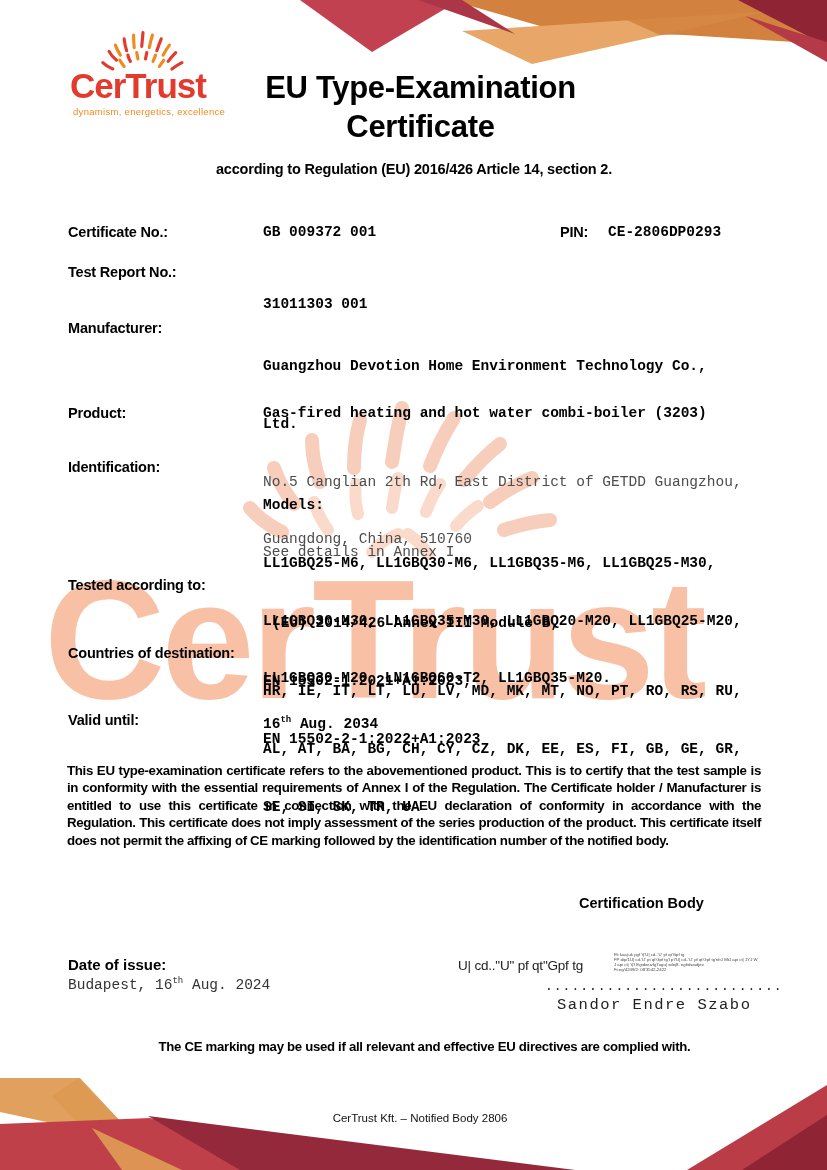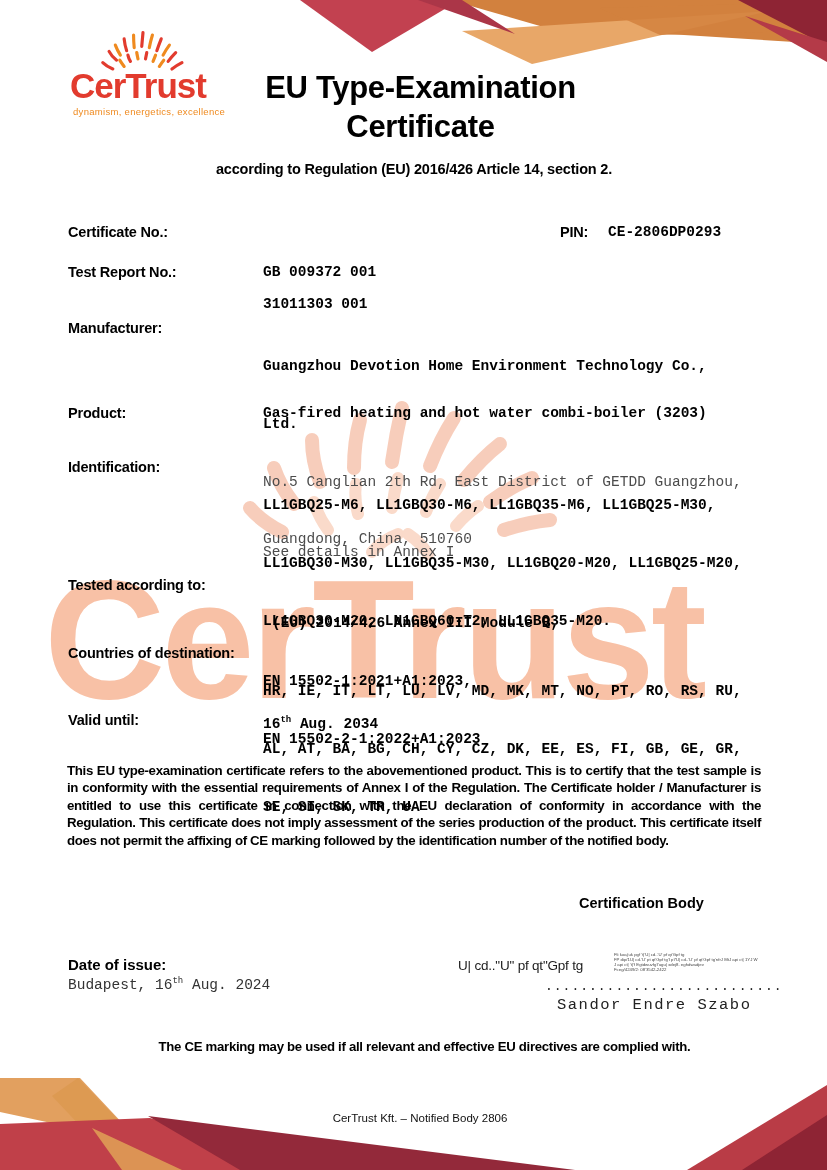--- a/index.html
+++ b/index.html
@@ -184,40 +184,41 @@
 
     <div class="doc-title">
       <div>EU Type-Examination</div>
       <div>Certificate</div>
     </div>
     <div class="doc-subtitle">
       <div>according to Regulation (EU) 2016/426 Article 14, section 2.</div>
     </div>
 
     <div class="lbl" style="top:224px;">Certificate No.:</div>
-    <div class="val" style="top:223px;margin-top:40px;">GB 009372 001</div>
+    <div class="val" style="top:223px;">GB 009372 001</div>
     <div class="lbl pin-lbl" style="top:224px;">PIN:</div>
     <div class="val pin-val" style="top:223px;">CE-2806DP0293</div>
 
     <div class="lbl" style="top:264px;">Test Report No.:</div>
     <div class="val" style="top:263px;margin-top:32px;">31011303 001</div>
 
     <div class="lbl" style="top:320px;">Manufacturer:</div>
     <div class="val" style="top:319px;">
       <div>Guangzhou Devotion Home Environment Technology Co.,</div>
       <div>Ltd.</div>
       <div class="light">No.5 Canglian 2th Rd, East District of GETDD Guangzhou,</div>
       <div class="light">Guangdong, China, 510760</div>
     </div>
 
     <div class="lbl" style="top:405px;">Product:</div>
     <div class="val" style="top:404px;">Gas-fired heating and hot water combi-boiler (3203)</div>
 
     <div class="lbl" style="top:459px;">Identification:</div>
     <div class="val" style="top:458px;">
+      <div>Models:</div>
       <div>LL1GBQ25-M6, LL1GBQ30-M6, LL1GBQ35-M6, LL1GBQ25-M30,</div>
       <div>LL1GBQ30-M30, LL1GBQ35-M30, LL1GBQ20-M20, LL1GBQ25-M20,</div>
       <div>LL1GBQ30-M20, LN1GBQ60-T2, LL1GBQ35-M20.</div>
     </div>
     <div class="val light" style="top:543px; font-weight:normal; color:#4c4c4c;">See details in Annex I</div>
 
     <div class="lbl" style="top:577px;">Tested according to:</div>
     <div class="val" style="top:576px; left:272px;">
       <div>(EU) 2014/426 Annex III Module B,</div>
       <div style="margin-left:-9px;">EN 15502-1:2021+A1:2023,</div>

